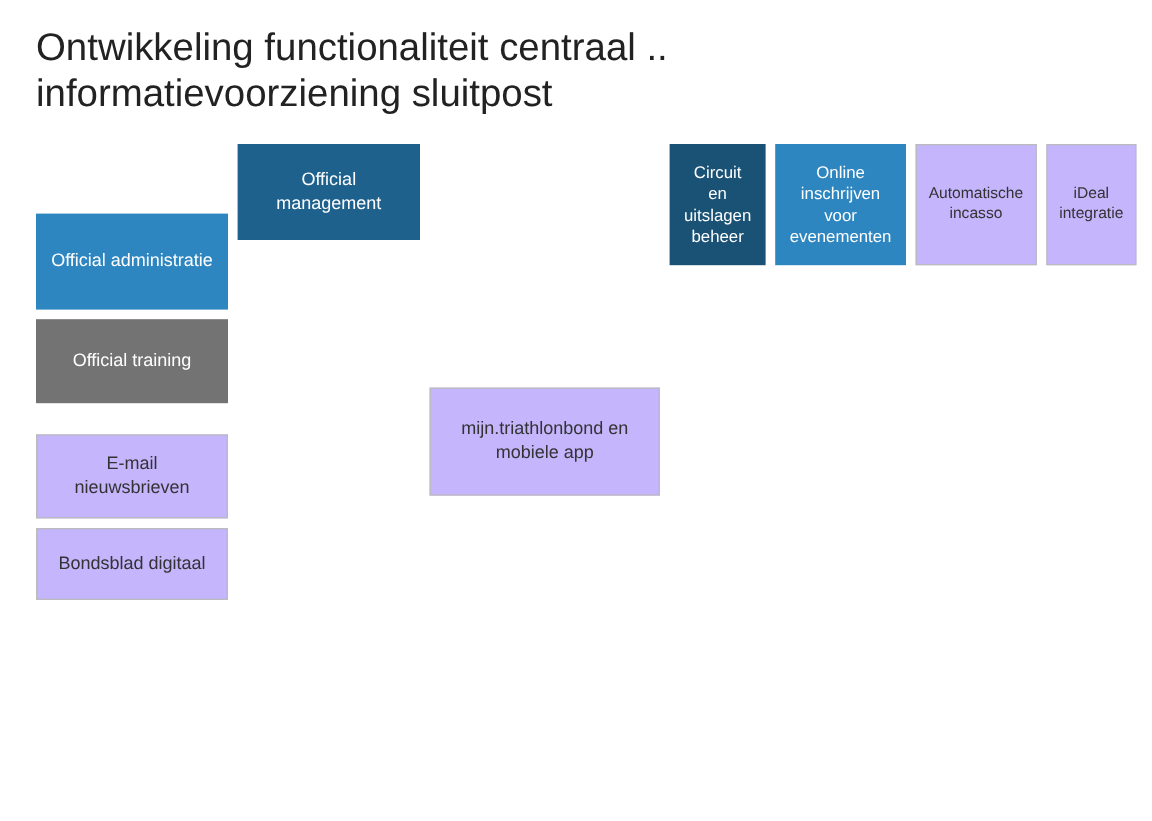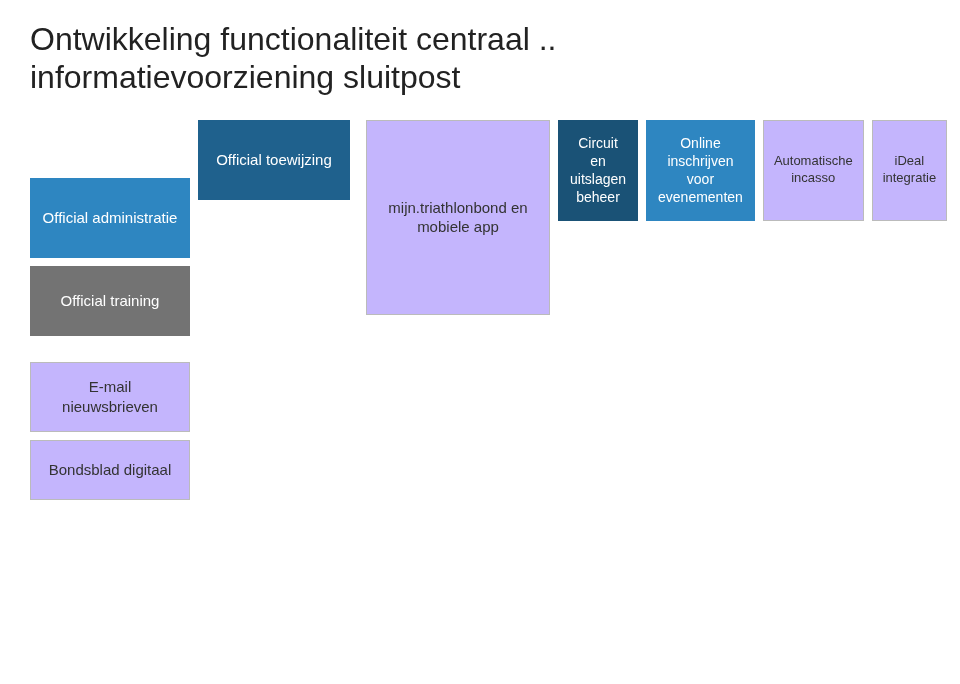--- a/index.html
+++ b/index.html
@@ -92,20 +92,21 @@
       display: flex;
       flex-direction: column;
       gap: 8px;
       width: 160px;
       padding-top: 0px;
       padding-left: 8px;
     }
 
     .col4 {
       display: flex;
+      flex-direction: column;
       gap: 8px;
       width: 200px;
       padding-left: 8px;
     }
 
     .col5 {
       display: flex;
       gap: 8px;
       width: 220px;
       padding-left: 8px;
@@ -164,21 +165,21 @@
       <div class="box box-auto box-md" style="min-height:70px; font-size:15px; border:1px solid #bbb;">
         <span>E-mail nieuwsbrieven</span>
       </div>
       <div class="box box-auto box-md" style="min-height:60px; font-size:15px; border:1px solid #bbb;">
         <span>Bondsblad digitaal</span>
       </div>
     </div>
 
     <div class="col2">
       <div class="box box-steel box-md" style="min-height:80px; font-size:15px;">
-        <span>Official toewijzing</span>
+        <span>Official management</span>
       </div>
       <div style="flex:1;"></div>
     </div>
 
 
     <div class="col4">
       <div style="height:195px;"></div>
       <div class="box box-auto box-md" style="min-height:90px; font-size:15px; border:1px solid #bbb;">
         <span>mijn.triathlonbond en mobiele app</span>
       </div>

